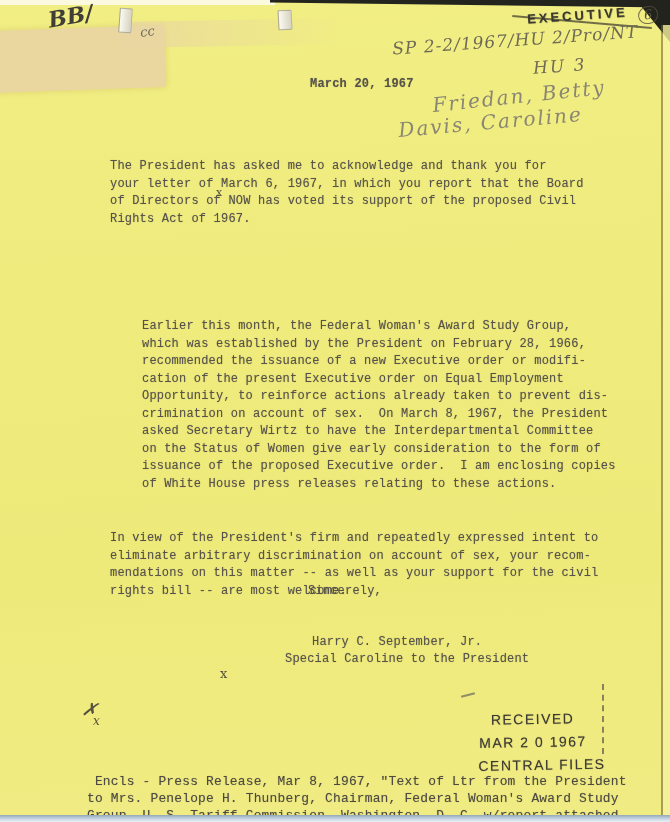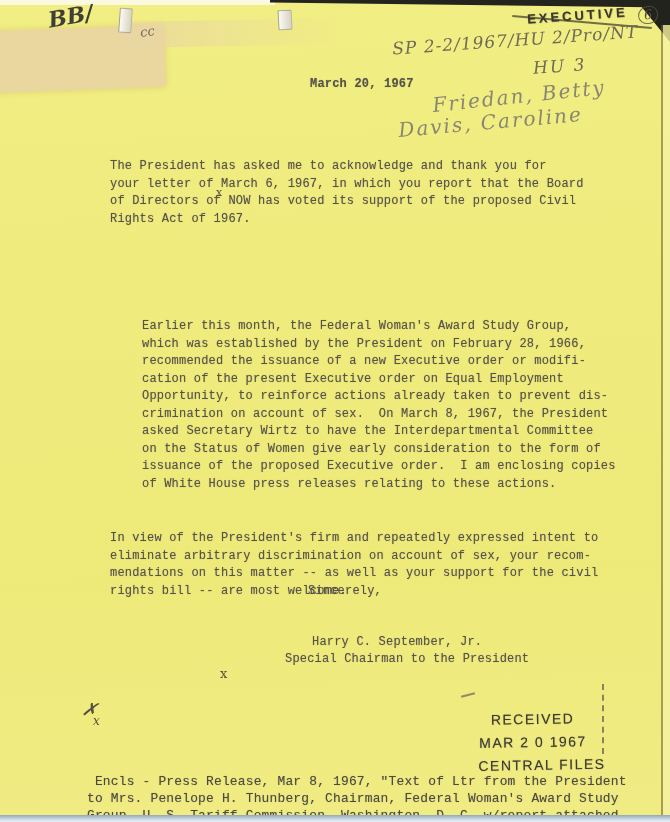--- a/index.html
+++ b/index.html
@@ -169,21 +169,21 @@
 of White House press releases relating to these actions.</div>
 
   <div class="abs typed" style="left:110px;top:503px;margin-top:27px;">In view of the President's firm and repeatedly expressed intent to
 eliminate arbitrary discrimination on account of sex, your recom-
 mendations on this matter -- as well as your support for the civil
 rights bill -- are most welcome.</div>
 
   <div class="abs typed" style="left:308px;top:583px;text-align:center;">Sincerely,</div>
 
   <div class="abs typed" style="left:312px;top:634px;">Harry C. September, Jr.</div>
-  <div class="abs typed" style="left:285px;top:651px;">Special Chairman to the President</div>
+  <div class="abs typed" style="left:285px;top:651px;">Special Caroline to the President</div>
 
   <div class="abs xmark" style="left:220px;top:666px;font-size:13px;">x</div>
   <div class="abs hand" style="left:82px;top:698px;font-size:19px;color:#56523f;transform:rotate(8deg);">✗</div>
   <div class="abs hand" style="left:93px;top:714px;font-size:12px;color:#56523f;">x</div>
 
   <div class="abs stamp received">
     <div>RECEIVED</div>
     <div>MAR 2 0 1967</div>
     <div>CENTRAL FILES</div>
   </div>

